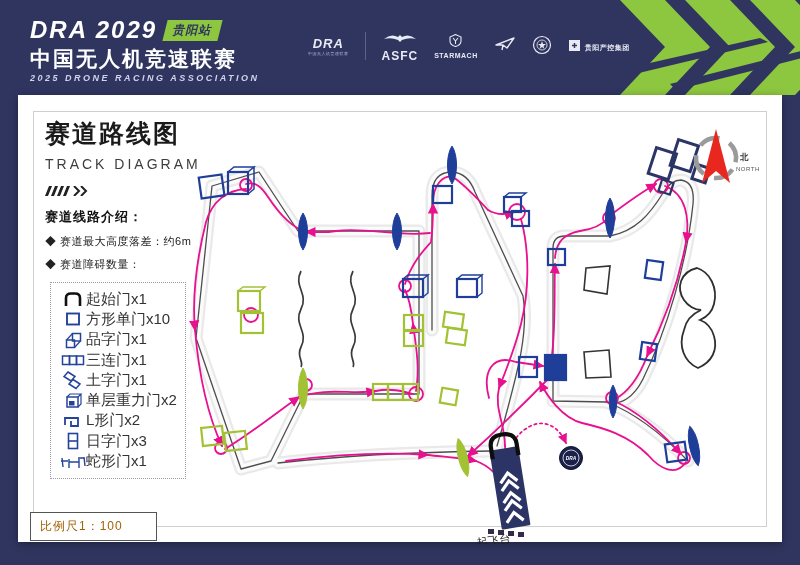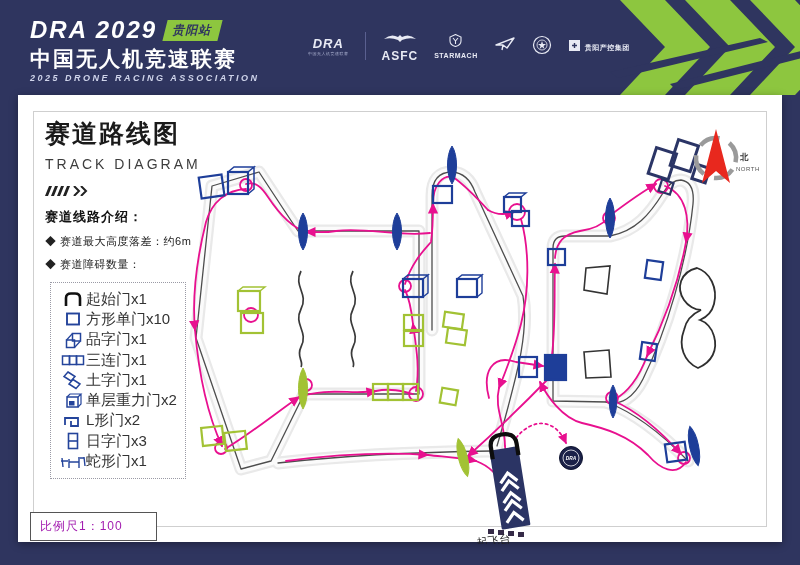--- a/index.html
+++ b/index.html
@@ -30,21 +30,21 @@
   .card-sub{font-size:14px;color:#3d3d3d;letter-spacing:3px;margin-top:6px;}
   .deco{margin-top:14px;height:10px;display:flex;align-items:center;gap:2px;}
   .intro-h{font-size:13px;font-weight:700;color:#111;margin-top:12px;letter-spacing:1px;}
   .bullet{font-size:11px;color:#222;margin-top:8px;letter-spacing:.5px;}
   .legend-box{margin-top:10px;margin-left:5px;width:122px;border:1px dotted #9a9aa5;padding:6px 4px 6px 8px;}
   .lg-row{display:flex;align-items:center;height:20.3px;}
   .lg-ic{width:27px;display:flex;justify-content:center;}
   .lg-lab{font-size:15px;color:#333;}
   .scale-box{position:absolute;left:12px;top:417px;width:116px;height:27px;background:#fff;
              border:1px solid #555;display:flex;align-items:center;padding-left:9px;
-             font-size:12px;color:#a21caf;letter-spacing:1px;}
+             font-size:12px;color:#a16207;letter-spacing:1px;}
   svg text{font-family:"Liberation Sans",sans-serif;}
 </style>
 </head>
 <body>
 
 <div class="stage">
 
   <div class="logo-block">
     <div class="logo-line1">
       <span class="logo-title">DRA 2029</span>

